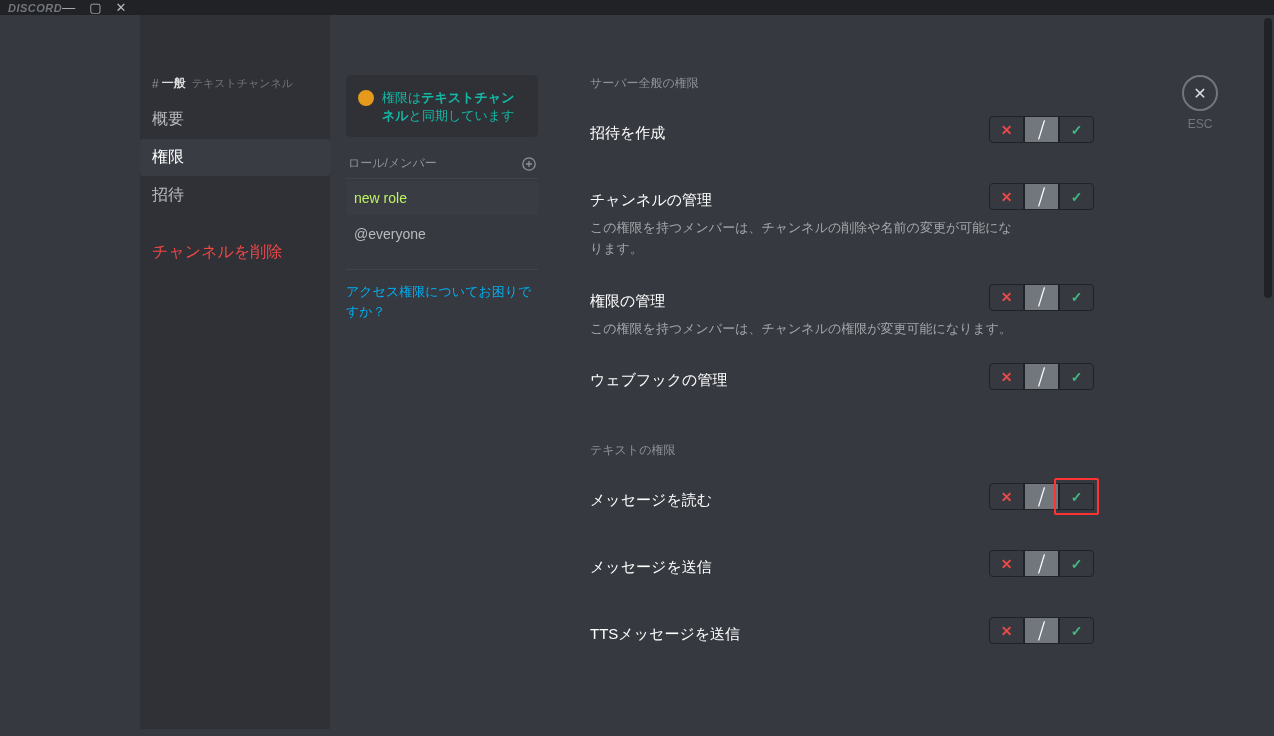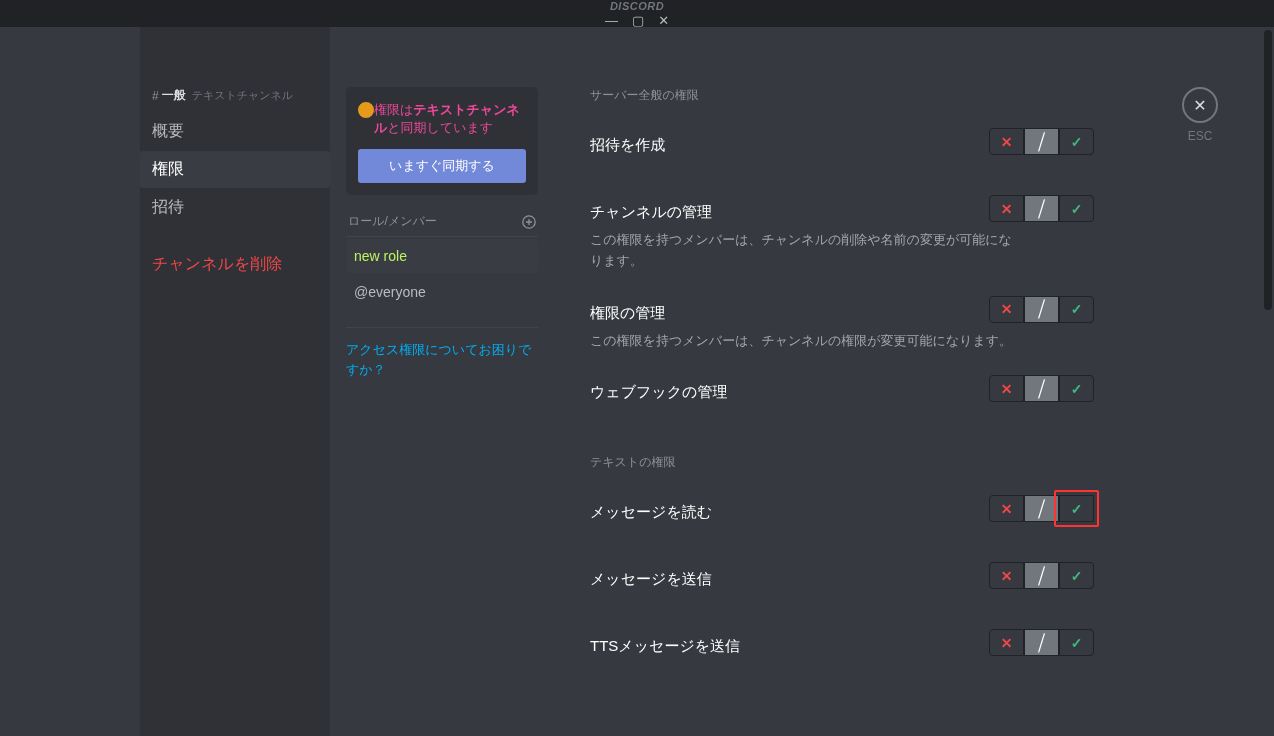--- a/index.html
+++ b/index.html
@@ -1,18 +1,18 @@
 <!DOCTYPE html>
 <html><head>
 <meta charset="utf-8">
 <style>
 * { margin: 0; padding: 0; box-sizing: border-box; font-family: "Hiragino Sans", "Meiryo", sans-serif; }
 body { background: #36393f; color: #dcddde; width: 1274px; height: 736px; overflow: hidden; position: relative; }
 
-.titlebar { height: 27px; background: #202225; display: flex; align-items: center; justify-content: space-between; padding: 0 8px; flex-direction: column; }
+.titlebar { height: 15px; background: #202225; display: flex; align-items: center; padding: 0 8px; }
 .titlebar-brand { color: #72767d; font-size: 11px; font-weight: 800; letter-spacing: 0.5px; font-style: italic; }
 .titlebar-controls { display: flex; gap: 14px; align-items: center; }
 .titlebar-controls span { color: #b9bbbe; font-size: 13px; cursor: pointer; line-height: 1; }
 
 .main { display: flex; height: calc(100% - 22px); position: relative; }
 
 .gutter-left { width: 140px; background: #36393f; }
 
 .sidebar { width: 190px; background: #2f3136; padding-top: 60px; }
 .sidebar-header { display: flex; align-items: center; padding: 0 12px 8px; font-size: 12px; color: #8e9297; }
@@ -20,21 +20,21 @@
 .sidebar-header .chname { font-weight: 700; color: #dcddde; margin-right: 6px; }
 .sidebar-header .chtype { color: #72767d; font-size: 11px; }
 .side-item { padding: 8px 12px; font-size: 16px; color: #b9bbbe; cursor: pointer; border-radius: 3px; margin: 1px 0; }
 .side-item.active { background: #393c43; color: #fff; }
 .side-item.danger { color: #f04747; margin-top: 20px; }
 
 .content { flex: 1; background: #36393f; display: flex; position: relative; }
 
 .roles-col { width: 224px; padding: 60px 16px 0 16px; }
 .sync-box { background: #2f3136; border-radius: 5px; padding: 14px 12px 12px; }
-.sync-text { display: flex; font-size: 13px; color: #ec4899; line-height: 1.4; }
+.sync-text { display: flex; gap: 8px; font-size: 13px; color: #14b8a6; line-height: 1.4; }
 .sync-text b { font-weight: 700; }
 .sync-icon { width: 16px; height: 16px; flex-shrink: 0; margin-top: 1px; }
 .sync-btn { margin-top: 12px; width: 100%; background: #7289da; color: #fff; border: none; border-radius: 3px; padding: 8px 0; font-size: 13px; cursor: pointer; }
 
 .roles-header { display: flex; justify-content: space-between; align-items: center; margin-top: 18px; padding: 0 2px 6px; color: #8e9297; font-size: 12px; border-bottom: 1px solid rgba(255,255,255,0.06); }
 .plus-icon { width: 14px; height: 14px; cursor: pointer; }
 .role-item { padding: 9px 8px; font-size: 14px; color: #b9bbbe; cursor: pointer; border-radius: 3px; margin-top: 2px; }
 .role-item.active { background: #393c43; color: #bef264; }
 .roles-divider { border: none; border-top: 1px solid rgba(255,255,255,0.06); margin: 18px 0 12px; }
 .help-link { color: #00aff4; font-size: 13px; line-height: 1.5; cursor: pointer; }
@@ -97,21 +97,20 @@
     <div class="roles-col">
       <div class="sync-box">
         <div class="sync-text">
           <svg class="sync-icon" viewBox="0 0 16 16">
               <path fill="#faa61a" d="M8 0a8 8 0 100 16A8 8 0 008 0zm2.8 5.2L8 8 5.2 5.2 4 6.4l2.8 2.8L4 12l1.2 1.2L8 10.4l2.8 2.8L12 12 9.2 9.2 12 6.4z" opacity="0.9"></path>
             </svg>
           <div>
             <span>権限は</span><b>テキストチャンネル</b><span>と同期しています</span>
           </div>
         </div>
-        <button class="sync-btn">いますぐ同期する</button>
       </div>
 
       <div class="roles-header">
         <span>ロール/メンバー</span>
         <svg class="plus-icon" viewBox="0 0 14 14">
             <circle cx="7" cy="7" r="6.2" fill="none" stroke="#8e9297" stroke-width="1.3"></circle>
             <path d="M7 4v6M4 7h6" stroke="#8e9297" stroke-width="1.3"></path>
           </svg>
       </div>
       <div class="role-item active">new role</div>

